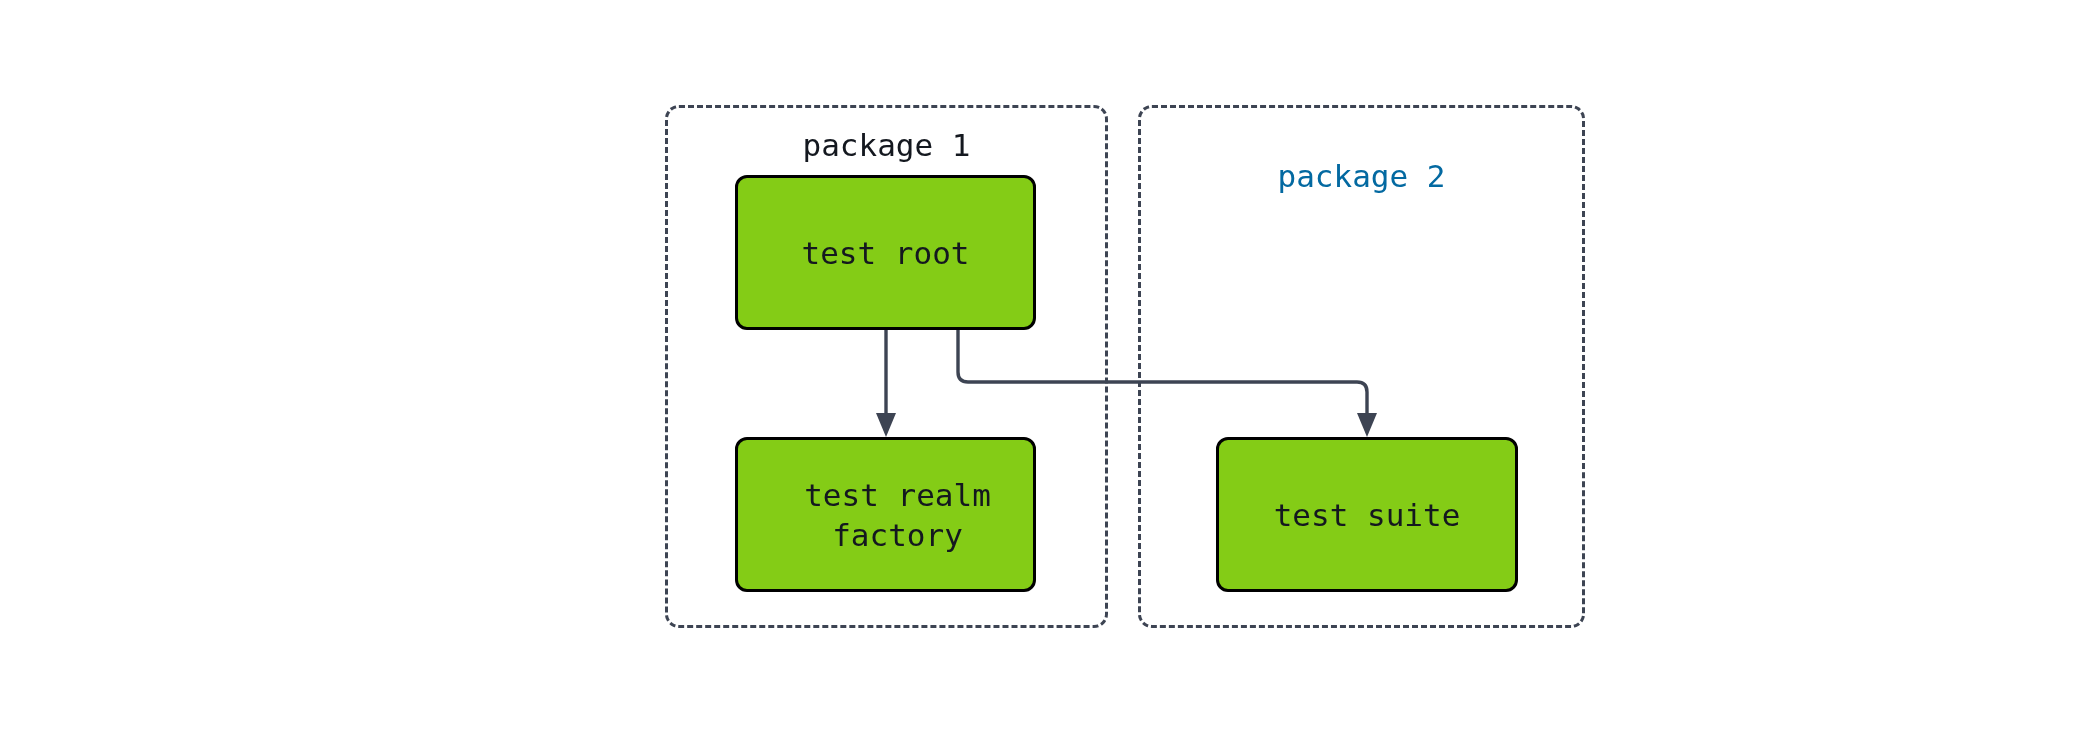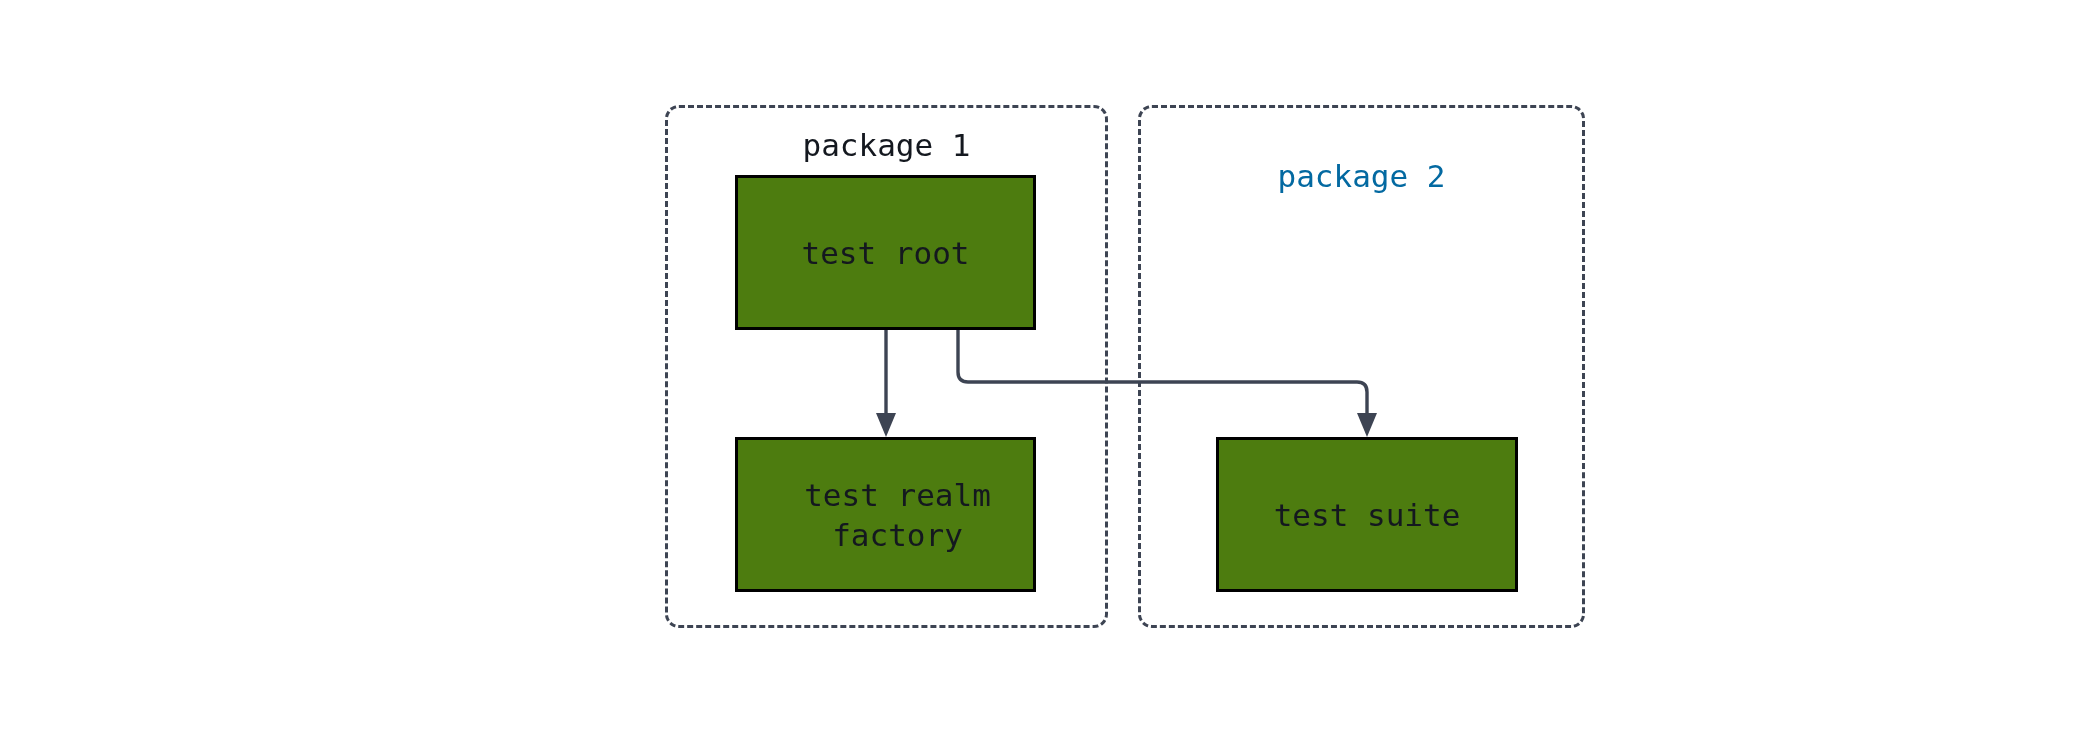--- a/index.html
+++ b/index.html
@@ -46,22 +46,22 @@
     line-height: 38px;
     color: #14181f;
     white-space: pre;
   }
 
   
   .node {
     position: absolute;
     box-sizing: border-box;
     border: 3px solid #000000;
-    border-radius: 0;
-    background: #4d7c0f;
+    border-radius: 12px;
+    background: #84cc16;
     display: flex;
     align-items: center;
     justify-content: center;
     text-align: center;
   }
   .node-label {
     font-family: "DejaVu Sans Mono", "Liberation Mono", monospace;
     font-size: 31px;
     line-height: 40px;
     color: #14181f;

